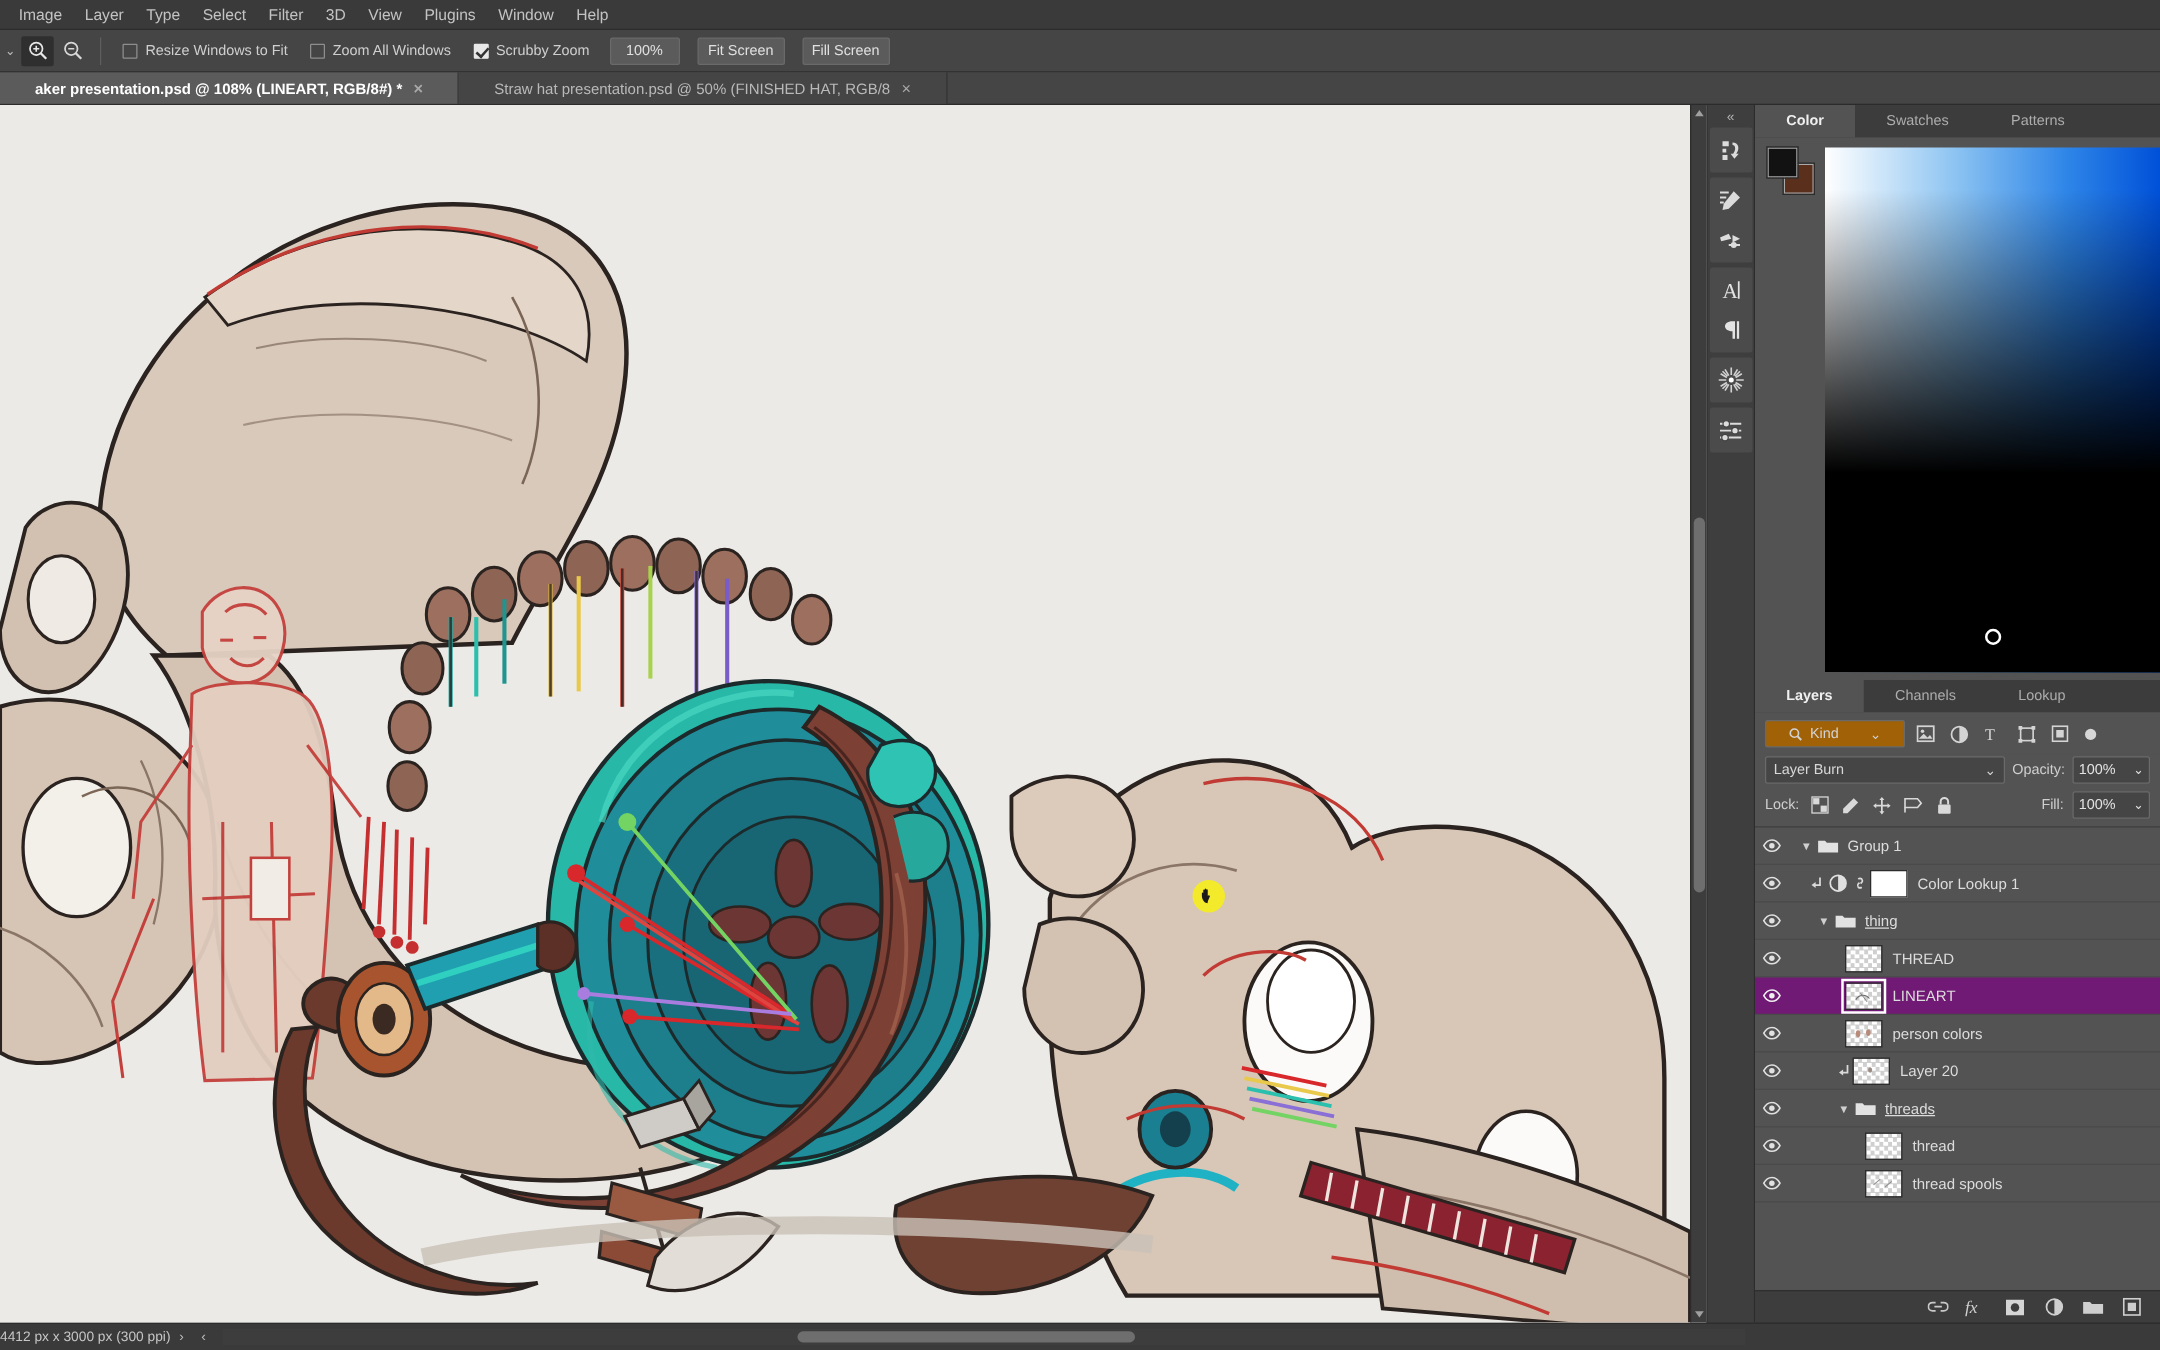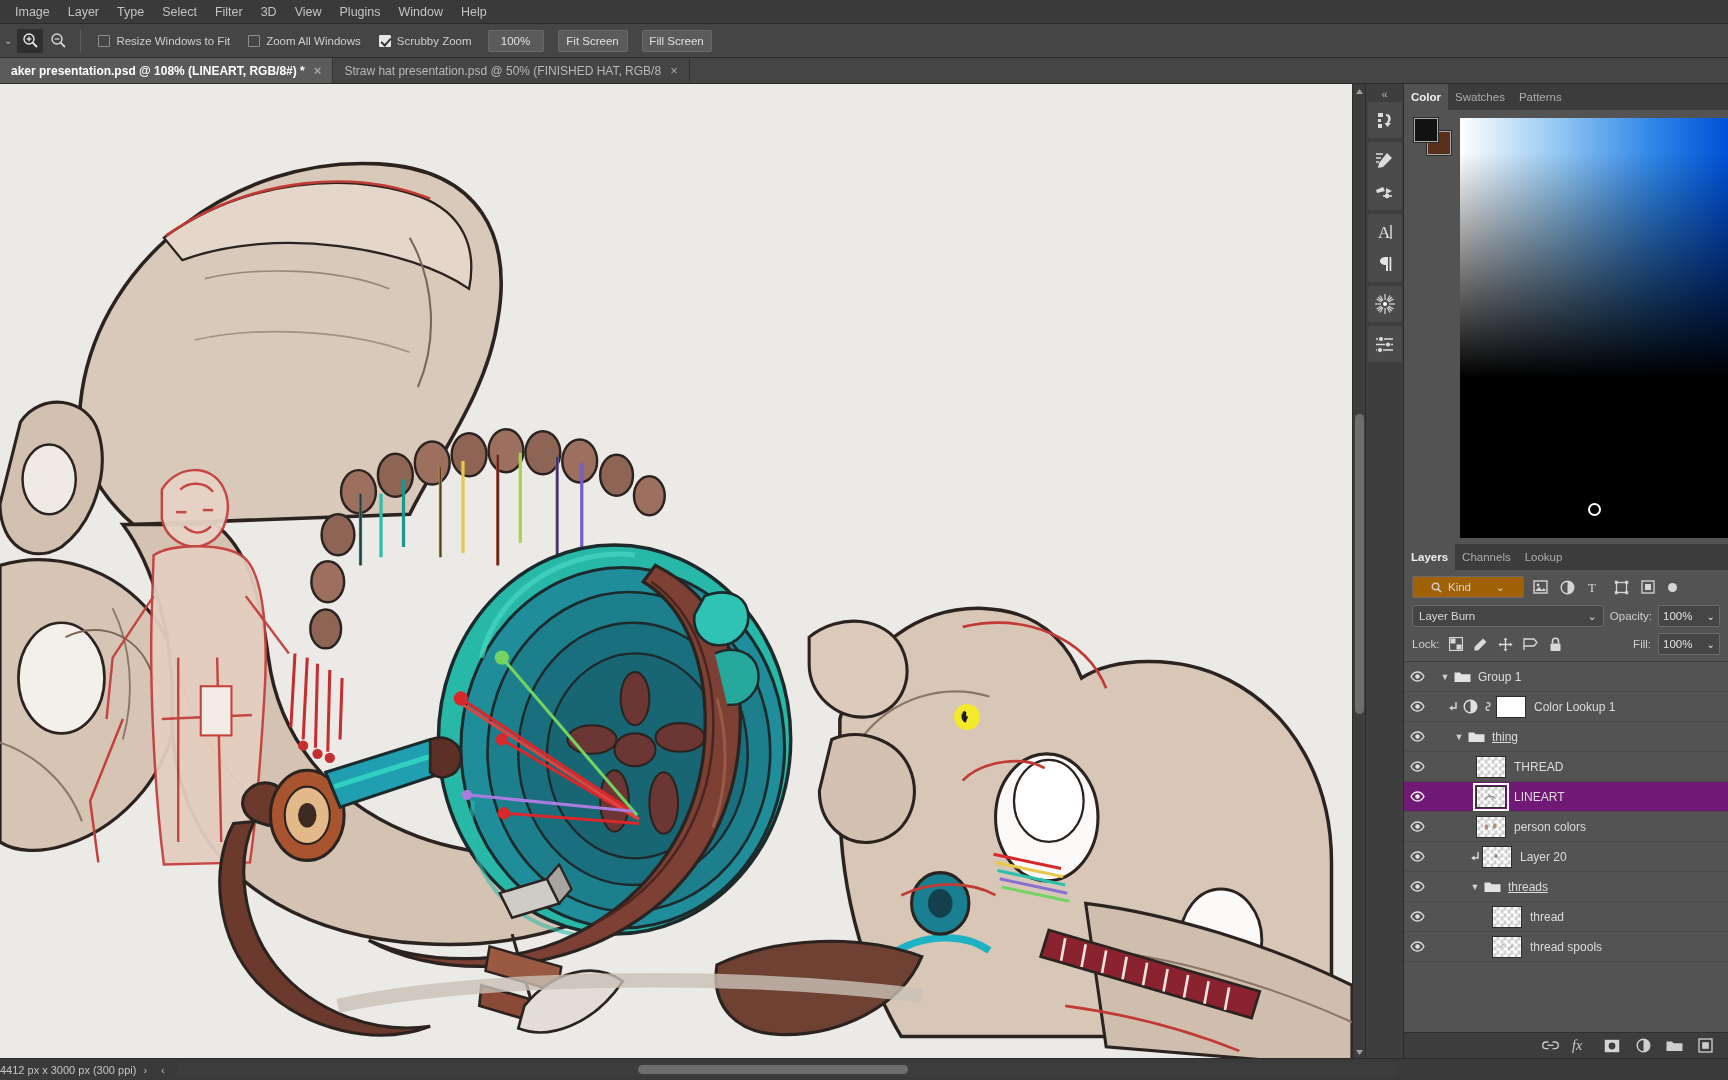--- a/index.html
+++ b/index.html
@@ -58,21 +58,21 @@
   .optbtn.w1 { width: 56px; }
   .optbtn.w2 { width: 70px; }
 
   
   .tabbar {
     height: 26px; background: #454545; flex: 0 0 26px;
     display: flex; align-items: stretch; border-bottom: 1px solid #2b2b2b;
   }
   .doctab {
     display: flex; align-items: center; gap: 9px;
-    padding: 0 11px; font-size: 12px; white-space: nowrap;
+    padding: 0 28px; font-size: 12px; white-space: nowrap;
     border-right: 1px solid #333;
   }
   .doctab.active { background: #5b5b5b; color: #ffffff; font-weight: bold; }
   .doctab.inactive { background: #454545; color: #b9b9b9; }
   .tabclose { color: #a8a8a8; font-size: 13px; line-height: 1; }
 
   
   .bodyrow { flex: 1 1 auto; display: flex; min-height: 0; }
 
   
@@ -103,21 +103,21 @@
   .railgroup { width: 34px; background: #4b4b4b; border-radius: 2px; margin-bottom: 4px; padding: 2px 0; }
   .railbtn {
     width: 34px; height: 32px; display: flex;
     align-items: center; justify-content: center;
   }
 
   
   .rightdock { width: 325px; flex: 0 0 325px; background: #454545; display: flex; flex-direction: column; border-left:1px solid #2c2c2c; }
 
   .panel-tabs { height: 26px; display: flex; align-items: stretch; background: #3c3c3c; }
-  .panel-tab { padding: 0 7px; display: flex; align-items: center; font-size: 11.5px; color: #adadad; }
+  .panel-tab { padding: 0 25px; display: flex; align-items: center; font-size: 11.5px; color: #adadad; }
   .panel-tab.active { background: #535353; color: #f0f0f0; font-weight: bold; }
 
   
   .colorpanel { background: #535353; padding: 8px 0 6px 0; flex: 0 0 auto; position: relative; }
   .colorrow { display: flex; padding-left: 10px; gap: 8px; }
   .swatchstack { position: relative; width: 38px; height: 38px; flex: none; }
   .sw {
     position: absolute; width: 24px; height: 24px;
     border: 1px solid #a9a9a9; outline: 1px solid #2b2b2b;
   }

